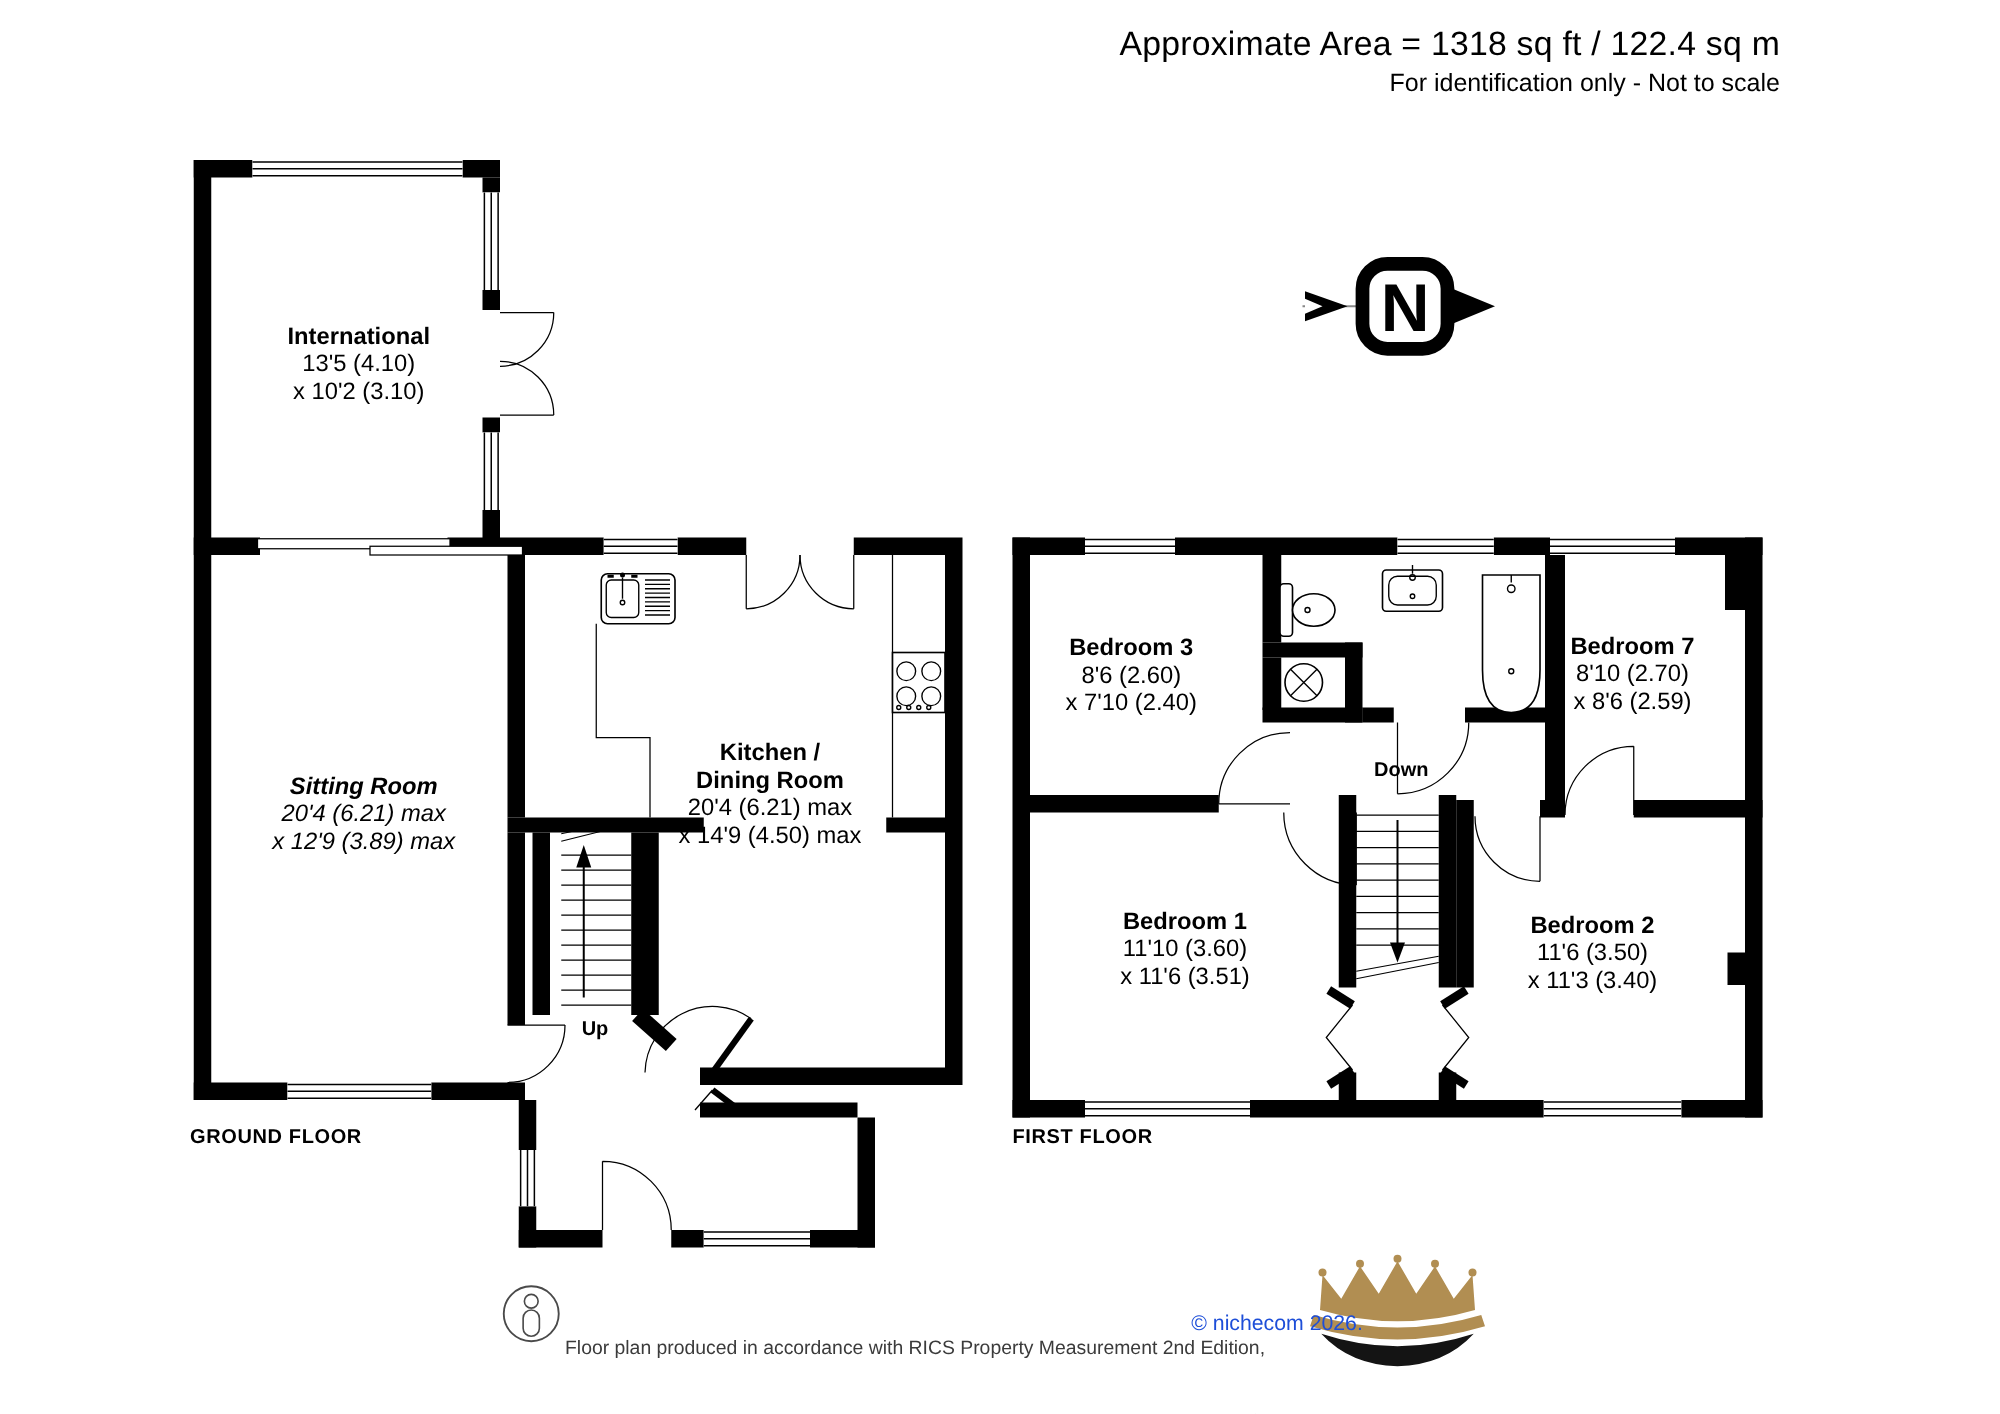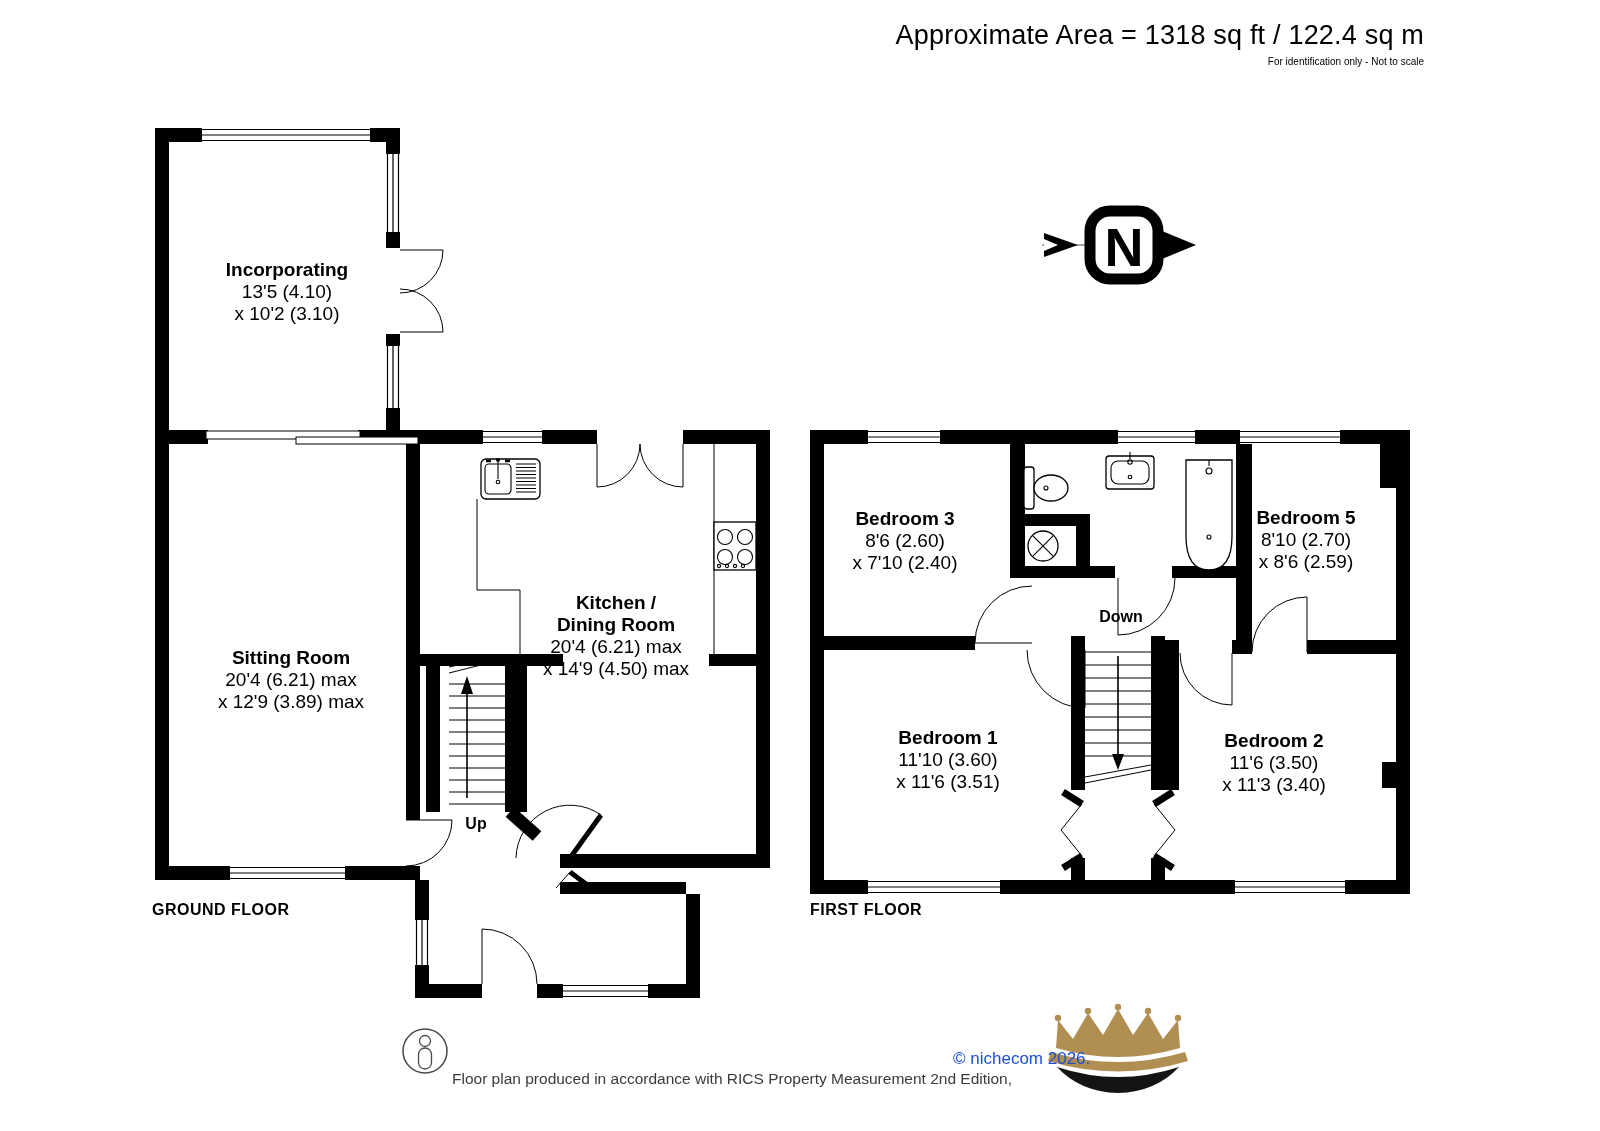--- a/index.html
+++ b/index.html
@@ -1,21 +1,21 @@
 <!DOCTYPE html>
 <html><head>
 <meta charset="utf-8">
 <style>
   html,body{margin:0;padding:0;background:#fff;}
   .canvas{position:relative;width:1484px;height:1131px;background:#fff;overflow:hidden;
           font-family:"Liberation Sans", sans-serif;color:#000;}
   svg{position:absolute;left:0;top:0;}
   .hdr-main{position:absolute;top:20px;right:60px;font-size:27px;letter-spacing:0.2px;
             font-weight:500;white-space:nowrap;}
-  .hdr-sub{position:absolute;top:56px;right:60px;font-size:10px;white-space:nowrap;}
+  .hdr-sub{position:absolute;top:56px;right:60px;font-size:20px;white-space:nowrap;}
   .room-label{position:absolute;transform:translate(-50%,-50%);text-align:center;
               font-size:19px;line-height:22px;white-space:nowrap;}
   .room-name{font-weight:bold;}
   .stair-label{position:absolute;transform:translate(-50%,-50%);font-size:16px;font-weight:bold;}
   .floor-label{position:absolute;font-size:16px;font-weight:bold;letter-spacing:0.5px;white-space:nowrap;}
   .compass-n{position:absolute;transform:translate(-50%,-50%);font-size:54px;font-weight:bold;}
   .footer-text{position:absolute;left:452px;top:1030px;font-size:15.5px;line-height:19.5px;
                color:#3b3b3b;white-space:pre-wrap;}
   .copyright{position:absolute;left:953px;top:1049px;font-size:17px;color:#1d4ed8;white-space:nowrap;}
   
@@ -254,46 +254,46 @@
     <path d="M1057,1067 Q1118,1087 1179,1067 Q1156,1092 1118,1093 Q1080,1092 1057,1067 Z" fill="#141414"></path>
   </g>
 </svg>
 
   <div class="hdr-main">Approximate Area = 1318 sq ft / 122.4 sq m</div>
   <div class="hdr-sub">For identification only - Not to scale</div>
 
   <div class="compass-n" style="left:1124px;top:247px;">N</div>
 
   <div class="room-label" style="left:287px;top:292px;">
-    <div class="room-name">Incorporating</div>
+    <div class="room-name">International</div>
     <div>13'5 (4.10)</div>
     <div>x 10'2 (3.10)</div>
   </div>
 
-  <div class="room-label" style="left:291px;top:680px;">
+  <div class="room-label" style="left:291px;top:652px;font-style:italic;">
     <div class="room-name">Sitting Room</div>
     <div>20'4 (6.21) max</div>
     <div>x 12'9 (3.89) max</div>
   </div>
 
   <div class="room-label" style="left:616px;top:636px;">
     <div class="room-name">Kitchen /</div>
     <div class="room-name">Dining Room</div>
     <div>20'4 (6.21) max</div>
     <div>x 14'9 (4.50) max</div>
   </div>
 
   <div class="room-label" style="left:905px;top:541px;">
     <div class="room-name">Bedroom 3</div>
     <div>8'6 (2.60)</div>
     <div>x 7'10 (2.40)</div>
   </div>
 
   <div class="room-label" style="left:1306px;top:540px;">
-    <div class="room-name">Bedroom 5</div>
+    <div class="room-name">Bedroom 7</div>
     <div>8'10 (2.70)</div>
     <div>x 8'6 (2.59)</div>
   </div>
 
   <div class="room-label" style="left:948px;top:760px;">
     <div class="room-name">Bedroom 1</div>
     <div>11'10 (3.60)</div>
     <div>x 11'6 (3.51)</div>
   </div>
 

